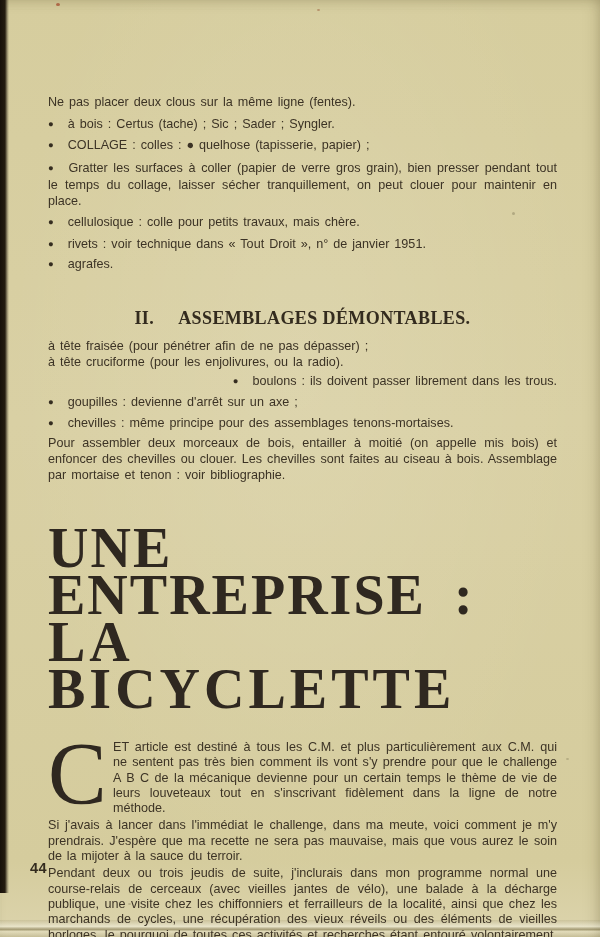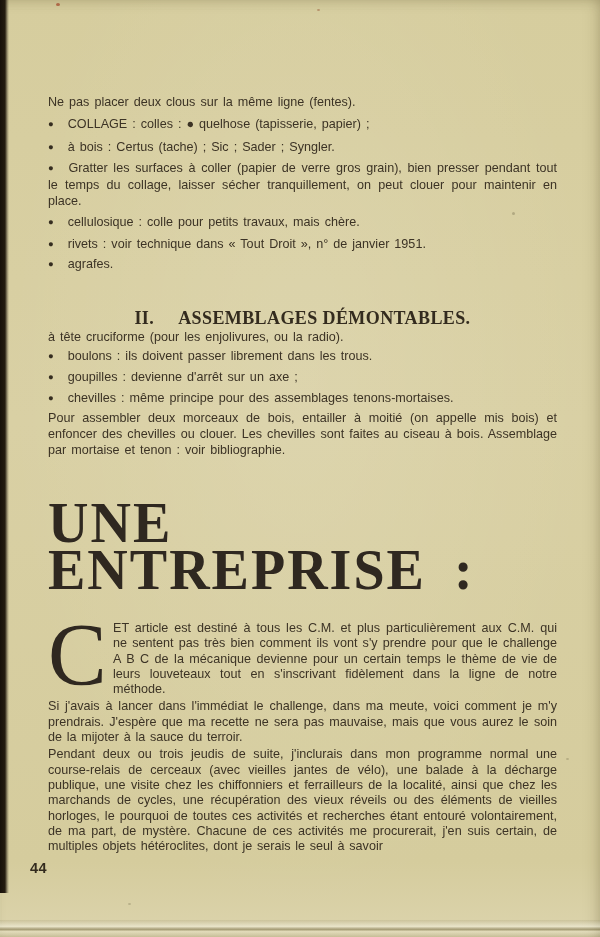--- a/index.html
+++ b/index.html
@@ -47,21 +47,21 @@
   .sec-head{
     margin:34px 0 0;
     font-family:"Liberation Serif", serif;
     font-weight:bold;font-size:18px;line-height:22px;
     letter-spacing:.4px;color:#332b1e;text-align:center;
   }
   .sec-head .hnum{margin-right:24px;}
 
   .vis{margin-top:17px;}
   .tete{margin-top:9px;}
-  .bgrp1{margin-top:3px;}
+  .bgrp1{margin-top:3px;text-align:right;}
   .pourp{margin-top:3px;}
 
   .art-title{
     margin:42px 0 0;
     font-family:"Liberation Serif", serif;
     font-weight:700;color:#2f2820;
   }
   .tl{display:block;font-size:56px;line-height:47px;letter-spacing:2px;word-spacing:12px;}
   .tl2{letter-spacing:4px;word-spacing:14px;}
 
@@ -89,28 +89,28 @@
   <i class="speck s2"></i>
   <i class="speck s3"></i>
   <i class="speck s4"></i>
   <i class="speck s5"></i>
 
   <div class="content">
 
     <div>
       <p class="bt single mb6">Ne pas placer deux clous sur la même ligne (fentes).</p>
 
+      <p class="bt single mb4">
+        <span class="blt">●</span>
+        <span>à bois : Certus (tache) ; Sic ; Sader ; Syngler.</span>
+      </p>
+
       <p class="bt single mb6">
         <span class="blt">●</span>
         <span>COLLAGE : colles : ● quelhose (tapisserie, papier) ;</span>
-      </p>
-
-      <p class="bt single mb4">
-        <span class="blt">●</span>
-        <span>à bois : Certus (tache) ; Sic ; Sader ; Syngler.</span>
       </p>
 
       <p class="bt mb5">
         <span class="blt">●</span>
         <span>Gratter les surfaces à coller (papier de verre gros grain), bien presser pendant tout le temps du collage, laisser sécher tranquillement, on peut clouer pour maintenir en place.</span>
       </p>
 
       <p class="bt single mb5">
         <span class="blt">●</span>
         <span>cellulosique : colle pour petits travaux, mais chère.</span>
@@ -126,40 +126,42 @@
         <span>agrafes.</span>
       </p>
     </div>
 
     <h2 class="sec-head">
       <span class="hnum">II.</span><span class="htxt">ASSEMBLAGES DÉMONTABLES.</span>
     </h2>
 
     <div>
 
+      <p class="bt single tete">à tête fraisée (pour pénétrer afin de ne pas dépasser) ;</p>
       <p class="bt single">à tête cruciforme (pour les enjolivures, ou la radio).</p>
 
       <p class="bt single bgrp1 mb4">
         <span class="blt">●</span>
         <span>boulons : ils doivent passer librement dans les trous.</span>
       </p>
       <p class="bt single mb4">
         <span class="blt">●</span>
         <span>goupilles : devienne d'arrêt sur un axe ;</span>
       </p>
       <p class="bt single">
         <span class="blt">●</span>
         <span>chevilles : même principe pour des assemblages tenons-mortaises.</span>
       </p>
 
       <p class="bt pourp">Pour assembler deux morceaux de bois, entailler à moitié (on appelle mis bois) et enfoncer des chevilles ou clouer. Les chevilles sont faites au ciseau à bois. Assemblage par mortaise et tenon : voir bibliographie.</p>
     </div>
 
     <h1 class="art-title">
       <span class="tl">UNE ENTREPRISE :</span>
+      <span class="tl tl2">LA BICYCLETTE</span>
     </h1>
 
     <div class="article">
       <p class="apara">
         <span class="dropcap">C</span><span>ET article est destiné à tous les C.M. et plus particulièrement aux C.M. qui ne sentent pas très bien comment ils vont s'y prendre pour que le challenge A B C de la mécanique devienne pour un certain temps le thème de vie de leurs louveteaux tout en s'inscrivant fidèlement dans la ligne de notre méthode.</span>
       </p>
       <p class="apara">Si j'avais à lancer dans l'immédiat le challenge, dans ma meute, voici comment je m'y prendrais. J'espère que ma recette ne sera pas mauvaise, mais que vous aurez le soin de la mijoter à la sauce du terroir.</p>
       <p class="apara">Pendant deux ou trois jeudis de suite, j'inclurais dans mon programme normal une course-relais de cerceaux (avec vieilles jantes de vélo), une balade à la décharge publique, une visite chez les chiffonniers et ferrailleurs de la localité, ainsi que chez les marchands de cycles, une récupération des vieux réveils ou des éléments de vieilles horloges, le pourquoi de toutes ces activités et recherches étant entouré volontairement, de ma part, de mystère. Chacune de ces activités me procurerait, j'en suis certain, de multiples objets hétéroclites, dont je serais le seul à savoir</p>
     </div>
   </div>

